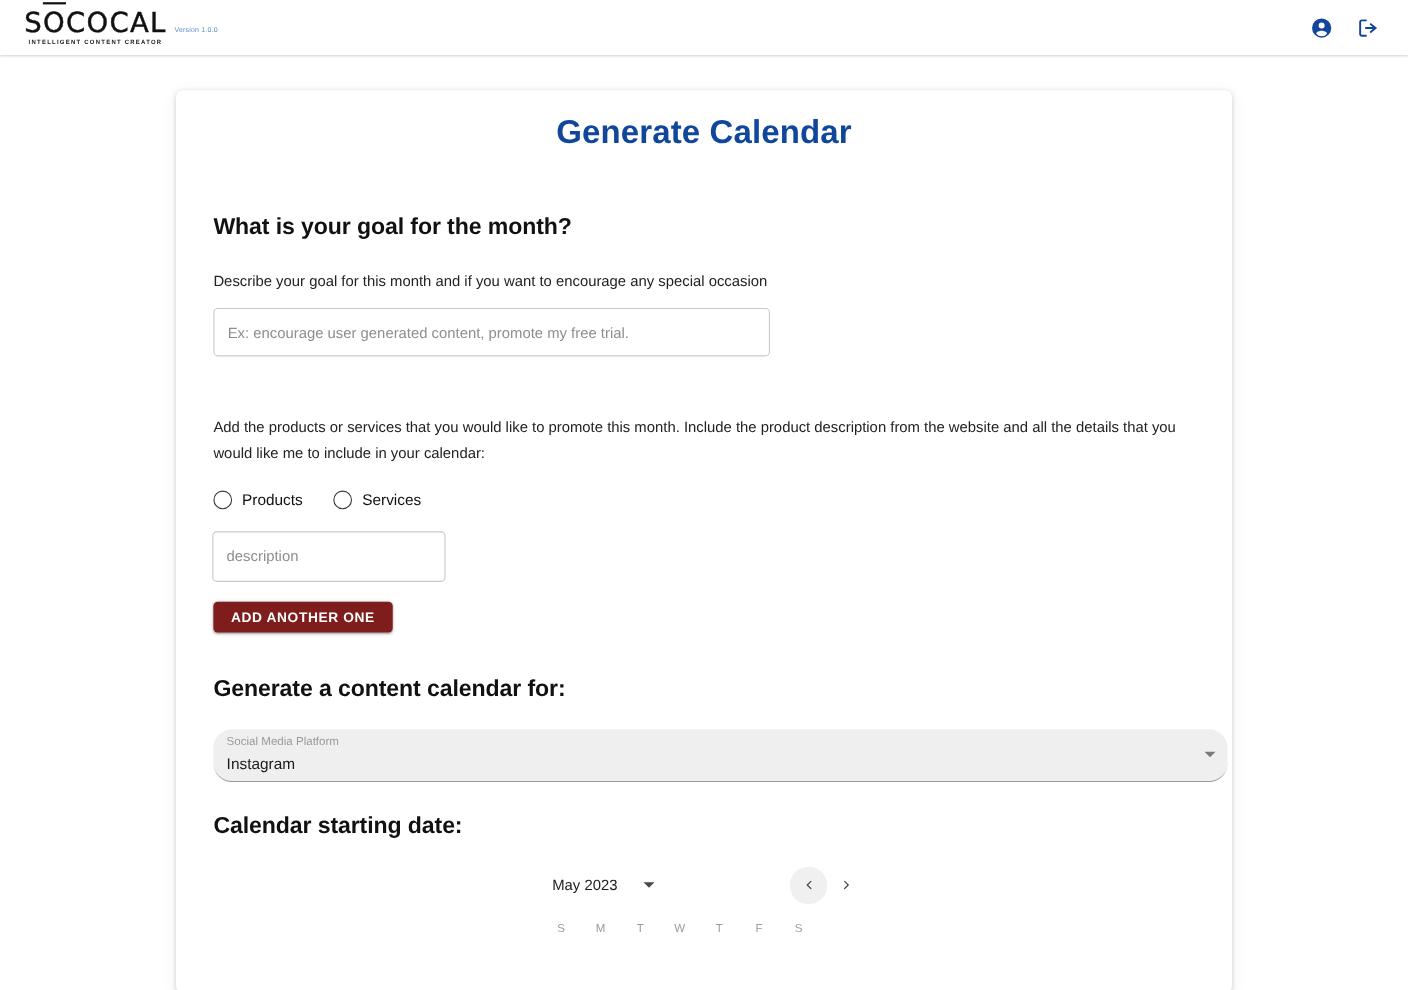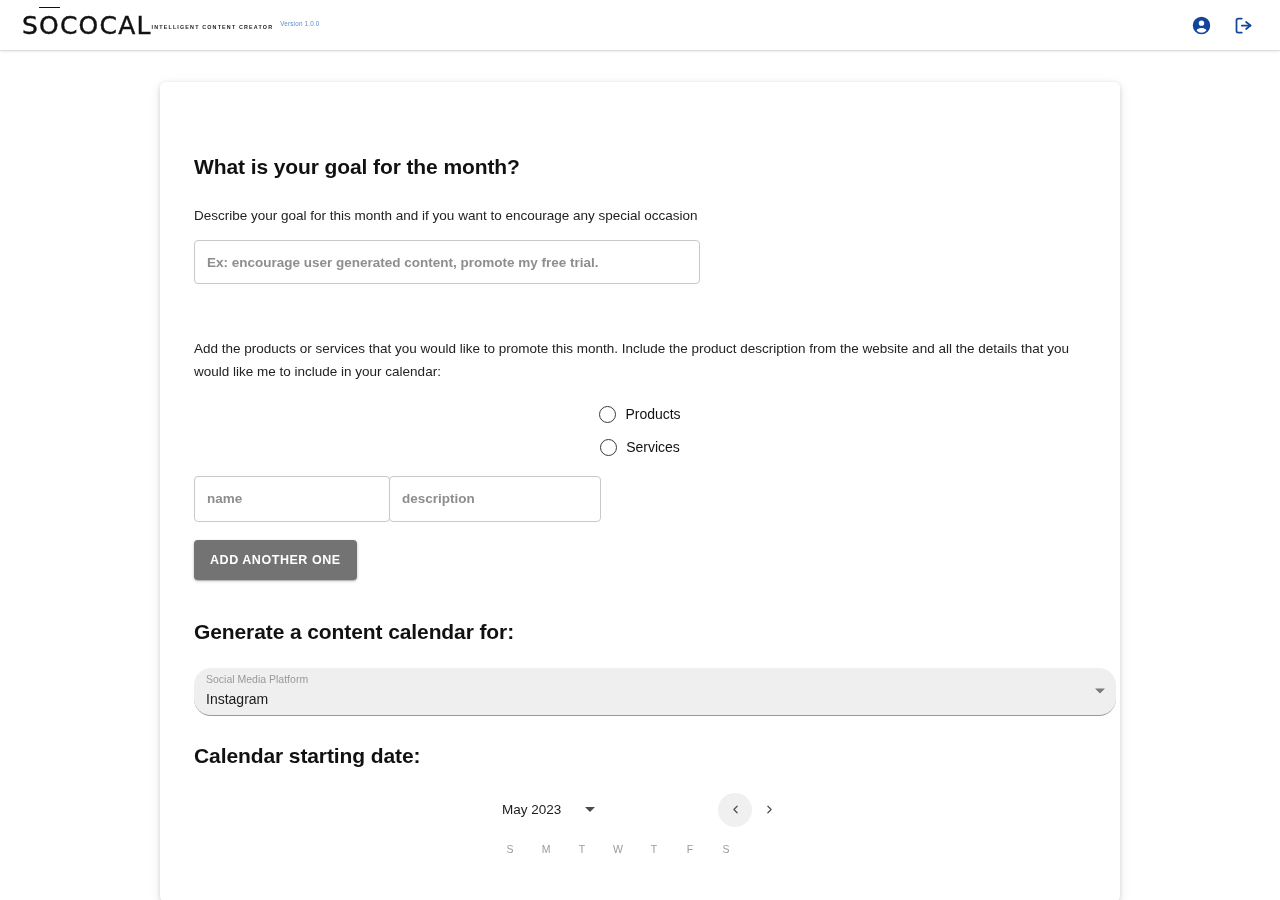--- a/index.html
+++ b/index.html
@@ -17,21 +17,21 @@
     height: 50px;
     background: #ffffff;
     display: flex;
     align-items: center;
     justify-content: space-between;
     padding: 0 24px 0 22px;
     box-shadow: 0 1px 3px rgba(0,0,0,0.13), 0 1px 1px rgba(0,0,0,0.06);
     z-index: 5;
   }
   .brand { display: flex; align-items: flex-end; gap: 7px; }
-  .brand-mark { position: relative; display: flex; flex-direction: row; align-items: center; }
+  .brand-mark { position: relative; display: flex; flex-direction: column; align-items: center; }
   .brand-word {
     font-family: "DejaVu Sans", sans-serif;
     font-size: 25px;
     letter-spacing: 1.2px;
     font-weight: 400;
     color: #111;
     line-height: 1;
     -webkit-text-stroke: 0.4px #111;
   }
   .brand-word .macron {
@@ -114,51 +114,50 @@
   .text-input {
     border: 1px solid #c9c9c9;
     border-radius: 4px;
     height: 44px;
     padding: 0 12px;
     font-size: 13.5px;
     color: #222;
     background: #fff;
     outline: none;
     font-family: "Liberation Sans", sans-serif;
-    font-weight: bold;
   }
   .text-input::placeholder { color: #8e8e8e; }
   .goal-input { width: 506px; display: block; }
 
-  .radio-row { display: flex; align-items: center; gap: 16px; flex-direction: column; }
+  .radio-row { display: flex; align-items: center; gap: 28px; }
   .radio-item { display: flex; align-items: center; gap: 9px; cursor: pointer; }
   .radio-circle {
     width: 17px; height: 17px;
     border: 1.9px solid #3a3a3a;
     border-radius: 50%;
     background: #fff;
   }
   .radio-label { font-size: 14px; color: #111; }
 
   .triple-row { display: flex; }
   .triple-row .text-input { height: 46px; border-radius: 4px; }
   .in-name { width: 196px; }
   .in-desc { width: 212px; margin-left: -1px; }
   .in-link { width: 192px; margin-left: -1px; }
 
   .btn-primary {
-    background: #737373;
+    background: #7f1d1d;
     color: #ffffff;
     border: none;
     border-radius: 4px;
     font-size: 12.5px;
     font-weight: bold;
     letter-spacing: 0.55px;
     padding: 4px 16px;
-    height: 40px;
+    height: 28px;
     cursor: pointer;
     box-shadow: 0 1px 3px rgba(0,0,0,0.25), 0 1px 1px rgba(0,0,0,0.14);
     font-family: "Liberation Sans", sans-serif;
   }
 
   
   .mat-select {
     position: relative;
     background: #efefef;
     border-bottom: 1px solid #999;
@@ -253,20 +252,21 @@
         <polyline points="15 16 20 12 15 8"></polyline>
         <line x1="20" y1="12" x2="10" y2="12"></line>
       </svg>
     </button>
   </div>
 </div>
 
 <div class="page">
   <div class="card">
 
+    <h1 class="card-title">Generate Calendar</h1>
 
     <div class="section" style="margin-top:57px;">
       <h2 class="q-heading">What is your goal for the month?</h2>
       <p class="q-sub" style="margin-top:25px;">Describe your goal for this month and if you want to encourage any special occasion</p>
       <input class="text-input goal-input" type="text" style="margin-top: 13px;" placeholder="Ex: encourage user generated content, promote my free trial.">
     </div>
 
     <div class="section" style="margin-top:53px;">
       <p class="q-sub" style="margin-top:25px;">Add the products or services that you would like to promote this month. Include the product description from the website and all the details that you would like me to include in your calendar:</p>
 
@@ -275,21 +275,20 @@
           <span class="radio-circle"></span>
           <span class="radio-label">Products</span>
         </label>
         <label class="radio-item">
           <span class="radio-circle"></span>
           <span class="radio-label">Services</span>
         </label>
       </div>
 
       <div class="triple-row" style="margin-top:20px;">
-        <input class="text-input in-name" type="text" placeholder="name" style="">
         <input class="text-input in-desc" type="text" placeholder="description" style="">
       </div>
 
       <button class="btn-primary" style="margin-top:18px;">ADD ANOTHER ONE</button>
     </div>
 
     <div class="section" style="margin-top:40px;">
       <h2 class="q-heading">Generate a content calendar for:</h2>
 
       <div class="mat-select" style="margin-top:24px;border-radius:17px;">

